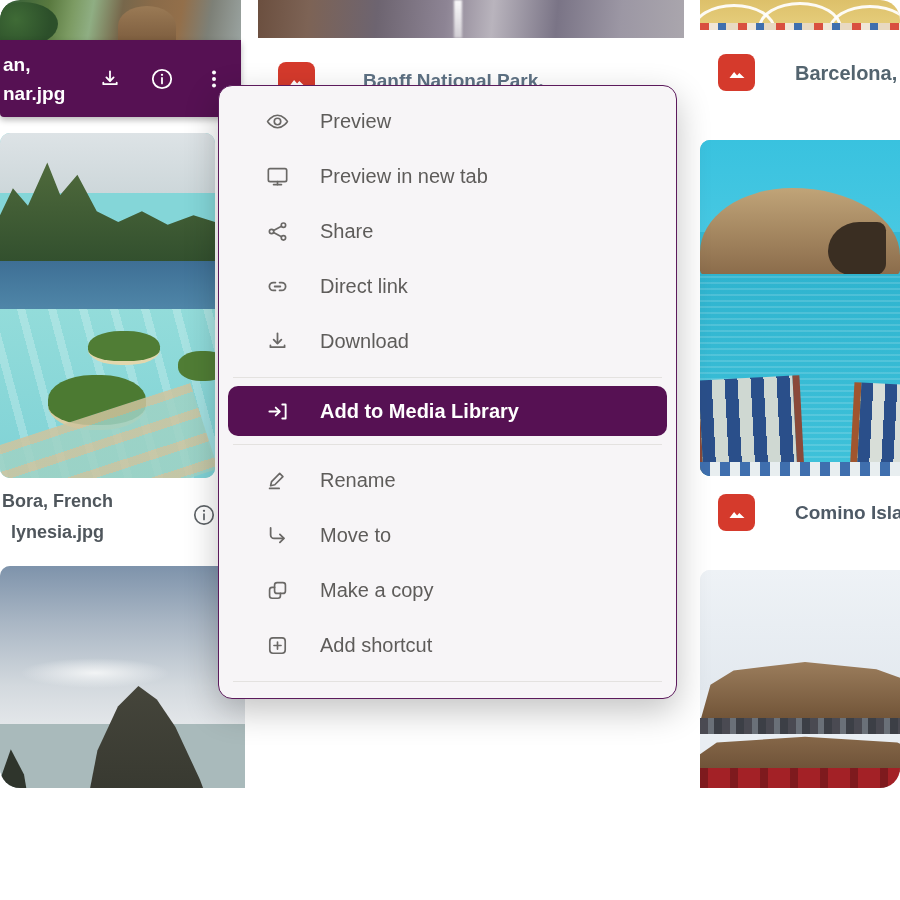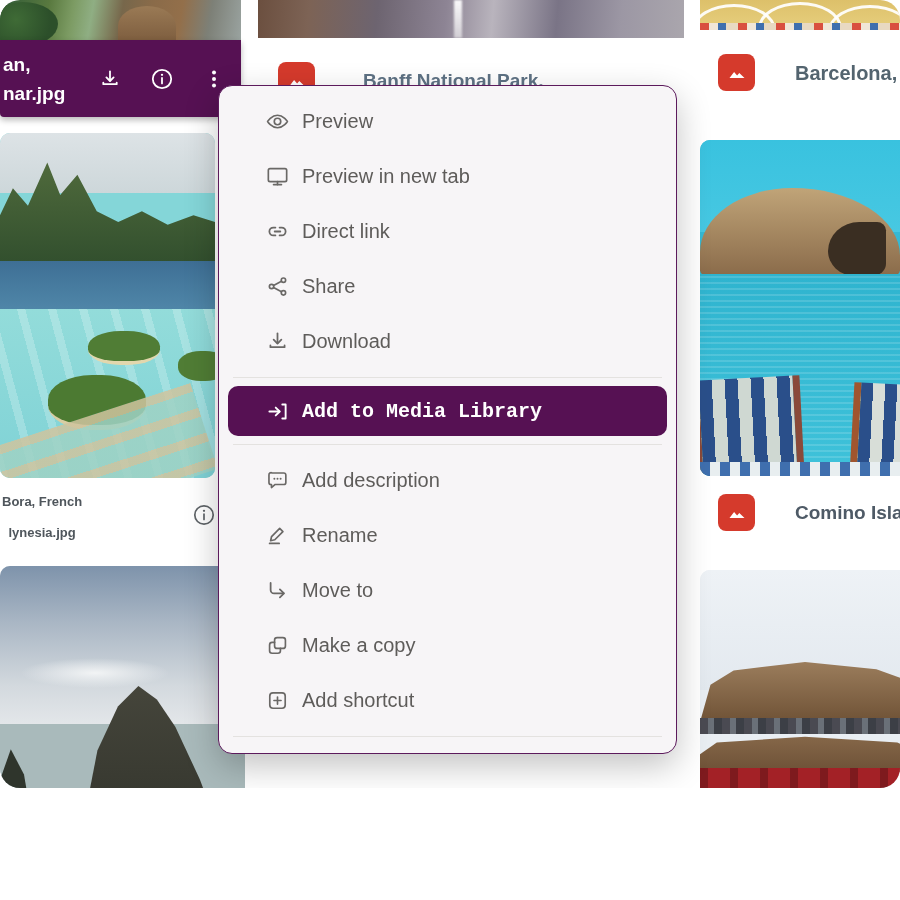--- a/index.html
+++ b/index.html
@@ -22,43 +22,43 @@
   .sel-name{
     color:#fff;font-weight:bold;font-size:19px;line-height:29px;
     padding-left:3px;white-space:nowrap;
   }
   .sel-actions{position:absolute;right:14px;top:0;height:77px;display:flex;align-items:center;gap:26px;}
   .icon-btn{width:26px;height:26px;display:flex;align-items:center;justify-content:center;color:#fff;cursor:pointer;}
   .icon-btn svg{width:24px;height:24px;}
 
   
   .tile-footer{position:absolute;background:#fff;display:flex;align-items:center;text-align:center;}
-  .tile-label{font-size:13px;font-weight:bold;color:#566876;white-space:nowrap;}
+  .tile-label{font-size:18px;font-weight:bold;color:#566876;white-space:nowrap;}
   .file-icon{
     width:37px;height:37px;border-radius:8px;background:#d53a2c;flex:none;
     display:flex;align-items:center;justify-content:center;
   }
   .info-btn{color:#5f6468;cursor:pointer;width:24px;height:24px;flex:none;}
   .info-btn svg{width:24px;height:24px;}
 
   
   .context-menu{
     position:absolute;left:218px;top:85px;width:459px;box-sizing:border-box;
     background:#f7f5f7;border:1px solid #5c1a5c;border-radius:14px;
     box-shadow:0 12px 34px rgba(0,0,0,.24);
     padding:8px 0;z-index:50;
   }
   .menu-item{
-    height:55px;display:flex;align-items:center;gap:12px;
+    height:55px;display:flex;align-items:center;gap:30px;
     padding-left:46px;font-size:20px;color:#5e5c5a;cursor:pointer;
   }
   .menu-item svg{width:25px;height:25px;flex:none;color:#6a6866;}
   .menu-item.highlight{
     background:#561153;color:#fff;margin:4px 9px;height:50px;
-    border-radius:10px;font-weight:bold;padding-left:37px;font-family:Liberation Mono, monospace;
+    border-radius:10px;font-weight:bold;padding-left:37px;
   }
   .menu-item.highlight svg{color:#fff;}
   .menu-divider{height:1px;background:#e4e2e0;margin:8px 14px;}
 </style>
 </head>
 <body>
 
 <div class="stage">
 
   <div class="photo" style="left:0;top:0;width:241px;height:40px;border-radius:0;
@@ -239,69 +239,60 @@
     <div class="menu-item">
       <svg viewBox="0 0 24 24" fill="none" stroke="currentColor" stroke-width="1.6" stroke-linecap="round" stroke-linejoin="round">
         <rect x="3.2" y="4.5" width="17.6" height="12.4" rx="1.6"></rect>
           <path d="M12 16.9v2.9"></path>
           <path d="M8.2 19.8h7.6"></path>
       </svg>
       <span>Preview in new tab</span>
     </div>
 
     <div class="menu-item">
-      <svg viewBox="0 0 24 24" fill="none" stroke="currentColor" stroke-width="1.7" stroke-linecap="round" stroke-linejoin="round">
-        <path d="M10 8.2H8a3.8 3.8 0 000 7.6h2"></path>
-          <path d="M14 8.2h2a3.8 3.8 0 010 7.6h-2"></path>
-          <path d="M9.3 12h5.4"></path>
-      </svg>
-      <span>Direct link</span>
-    </div>
-
-    <div class="menu-item">
       <svg viewBox="0 0 24 24" fill="none" stroke="currentColor" stroke-width="1.6" stroke-linecap="round">
         <circle cx="6.3" cy="12" r="2.1"></circle>
           <circle cx="17.7" cy="5.9" r="2.1"></circle>
           <circle cx="17.7" cy="18.1" r="2.1"></circle>
         <path d="M8.2 11l7.6-4.1M8.2 13l7.6 4.1"></path>
       </svg>
       <span>Share</span>
     </div>
 
     <div class="menu-item">
       <svg viewBox="0 0 24 24" fill="none" stroke="currentColor" stroke-width="1.7" stroke-linecap="round" stroke-linejoin="round">
+        <path d="M10 8.2H8a3.8 3.8 0 000 7.6h2"></path>
+          <path d="M14 8.2h2a3.8 3.8 0 010 7.6h-2"></path>
+          <path d="M9.3 12h5.4"></path>
+      </svg>
+      <span>Direct link</span>
+    </div>
+
+    <div class="menu-item">
+      <svg viewBox="0 0 24 24" fill="none" stroke="currentColor" stroke-width="1.7" stroke-linecap="round" stroke-linejoin="round">
         <path d="M12 4.2v9.2"></path>
           <path d="M8.3 10.3L12 14l3.7-3.7"></path>
           <path d="M5.2 15.8v1.7h13.6v-1.7"></path>
       </svg>
       <span>Download</span>
     </div>
 
     <div class="menu-divider"></div>
 
     <div class="menu-item highlight">
       <svg viewBox="0 0 24 24" fill="none" stroke="currentColor" stroke-width="1.8" stroke-linecap="round" stroke-linejoin="round">
         <path d="M4.2 12h9.6"></path>
           <path d="M10.3 8.2L14.1 12l-3.8 3.8"></path>
           <path d="M16.6 5.3h3.2v13.4h-3.2"></path>
       </svg>
       <span>Add to Media Library</span>
     </div>
 
     <div class="menu-divider"></div>
 
-    <div class="menu-item">
-      <svg viewBox="0 0 24 24" fill="none" stroke="currentColor" stroke-width="1.6" stroke-linecap="round" stroke-linejoin="round">
-        <path d="M6.4 4.8h11.2A2 2 0 0119.6 6.8v7a2 2 0 01-2 2H9.4l-3.6 3v-3h-.4a2 2 0 01-2-2v-7a2 2 0 013-2z" transform="translate(0.4,0)"></path>
-        <circle cx="9" cy="10.3" r="0.95" fill="currentColor" stroke="none"></circle>
-          <circle cx="12" cy="10.3" r="0.95" fill="currentColor" stroke="none"></circle>
-          <circle cx="15" cy="10.3" r="0.95" fill="currentColor" stroke="none"></circle>
-      </svg>
-      <span>Add description</span>
-    </div>
 
     <div class="menu-item">
       <svg viewBox="0 0 24 24" fill="none" stroke="currentColor" stroke-width="1.6" stroke-linecap="round" stroke-linejoin="round">
         <path d="M14.1 5.2l3.1 3.1-7.8 7.8-4 .9.9-4z"></path>
           <path d="M4.4 19.6h9.2"></path>
       </svg>
       <span>Rename</span>
     </div>
 
     <div class="menu-item">

